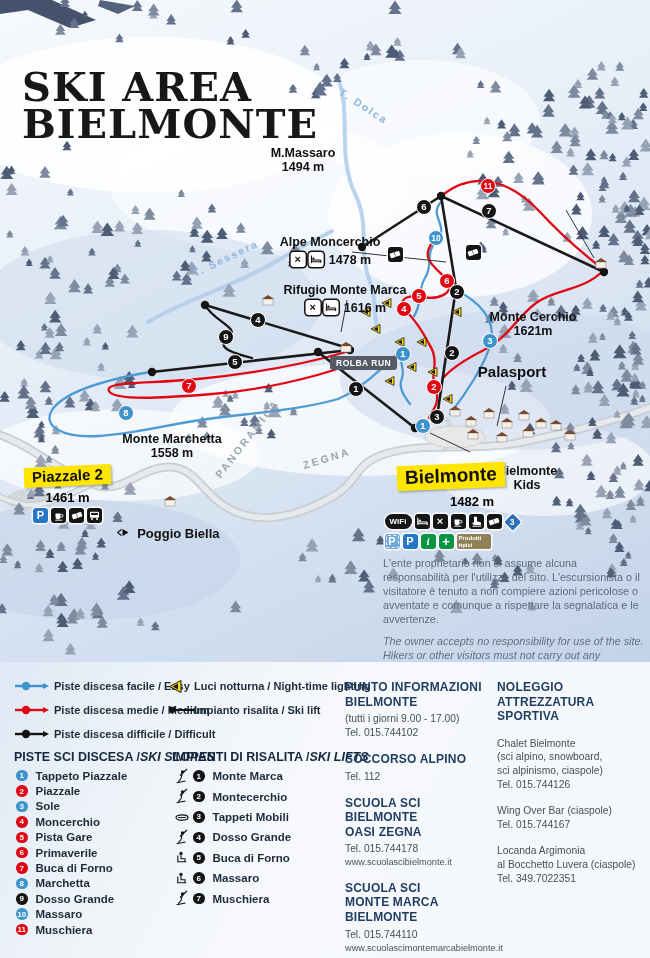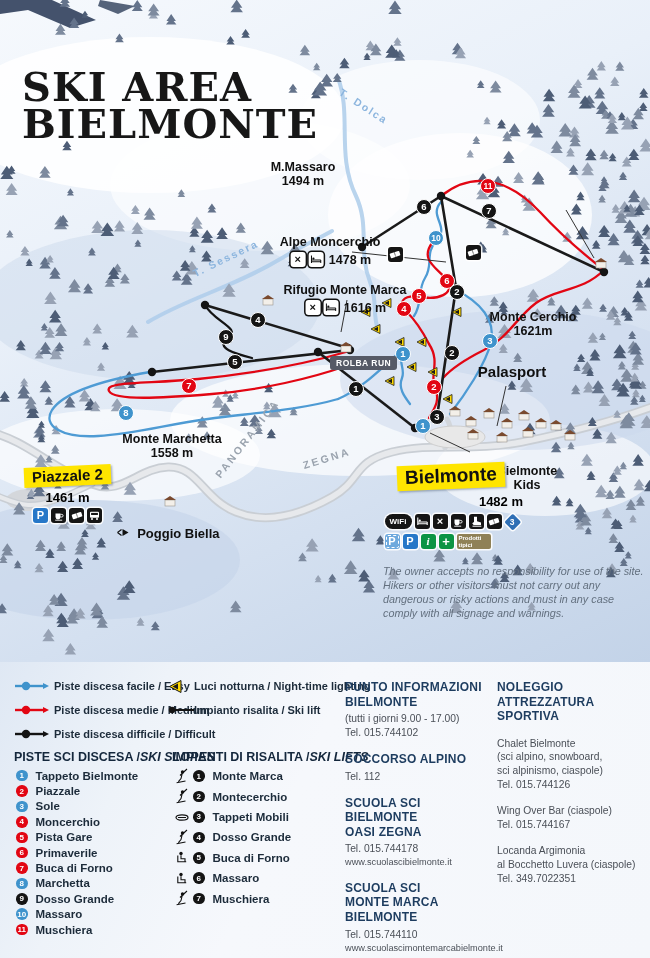--- a/index.html
+++ b/index.html
@@ -681,21 +681,21 @@
           </g>
         </g>
     </svg>
 
     <div class="labels">
       <div class="title">
         <div>SKI AREA</div>
         <div>BIELMONTE</div>
       </div>
 
-      <div class="maplabel" style="left:303px;top:160px">
+      <div class="maplabel" style="left:303px;top:146px">
         <div>M.Massaro</div>
         <div class="elev">1494 m</div>
       </div>
       <div class="maplabel" style="left:330px;top:235px">
         <div>Alpe Moncerchio</div>
         <div class="iconrow">
             <span class="ib  ibw">×</span>
             <span class="ib  ibw">
               <svg width="11" height="9" viewBox="0 0 11 9">
                 <path d="M.8 .5 V8 M.8 5 H10.2 M10.2 8 V5 M.8 6.8 H10.2" stroke="currentColor" stroke-width="1.1" fill="none"></path>
@@ -762,21 +762,21 @@
                 <circle cx="8" cy="8.9" r="1" fill="currentColor"></circle>
               </svg>
             </span>
           </div>
       </div>
 
       <div class="abs" style="left:383px;top:464px;width:140px">
         <div style="text-align:left;padding-left:14px">
           <span class="ybox ylg">Bielmonte</span>
         </div>
-        <div style="font-weight:bold;font-size:13px;margin-top:5px;text-align:right;padding-left:38px">1482 m</div>
+        <div style="font-weight:bold;font-size:13px;margin-top:5px;text-align:center;padding-left:38px">1482 m</div>
         <div class="iconrow left" style="margin-top:5px">
             <span class="ib wifi">WiFi</span>
             <span class="ib ">
               <svg width="11" height="9" viewBox="0 0 11 9">
                 <path d="M.8 .5 V8 M.8 5 H10.2 M10.2 8 V5 M.8 6.8 H10.2" stroke="currentColor" stroke-width="1.1" fill="none"></path>
                 <circle cx="2.8" cy="3.6" r="1.1" fill="currentColor"></circle>
               </svg>
             </span>
             <span class="ib ">×</span>
             <span class="ib ">
@@ -839,20 +839,21 @@
       <span class="mapico" style="left:464px;top:244px" id="tk2"><span class="ib ">
             <svg width="12" height="11" viewBox="0 0 12 11">
               <g transform="rotate(-18 6 5.5)">
                 <rect x="1" y="3.2" width="10" height="4.8" rx=".9" fill="currentColor"></rect>
                 <path d="M6 3.4 v4.4" stroke="#151515" stroke-width=".9" stroke-dasharray="1.1 .9"></path>
               </g>
             </svg>
           </span></span>
 
       <div class="disc">
+        <div class="itx">L'ente proprietario non si assume alcuna responsabilità per l'utilizzo del sito. L'escursionista o il visitatore è tenuto a non compiere azioni pericolose o avventate e comunque a rispettare la segnalatica e le avvertenze.</div>
         <div class="en">The owner accepts no responsibility for use of the site. Hikers or other visitors must not carry out any dangerous or risky actions and must in any case comply with all signage and warnings.</div>
       </div>
     </div>
   </div>
 
   <div class="info">
     <div class="abs" style="left:14px;top:12px" id="legend-slopes">
         <div class="legrow">
           <span class="legico">
             <svg width="36" height="12">
@@ -905,21 +906,21 @@
           <span class="legtxt">Impianto risalita / Ski lift</span>
         </div>
       </div>
 
     <div class="lhead" style="left:14px;top:88px">
       <span>PISTE SCI DISCESA /</span><i>SKI SLOPES</i>
     </div>
     <div class="abs" style="left:16px;top:106px" id="slope-list">
         <div class="lrow">
           <span class="ncir easy">1</span>
-          <span class="iname">Tappeto Bielmonte</span>
+          <span class="iname">Tappeto Piazzale</span>
         </div>
         <div class="lrow">
           <span class="ncir medium">2</span>
           <span class="iname">Piazzale</span>
         </div>
         <div class="lrow">
           <span class="ncir easy">3</span>
           <span class="iname">Sole</span>
         </div>
         <div class="lrow">

